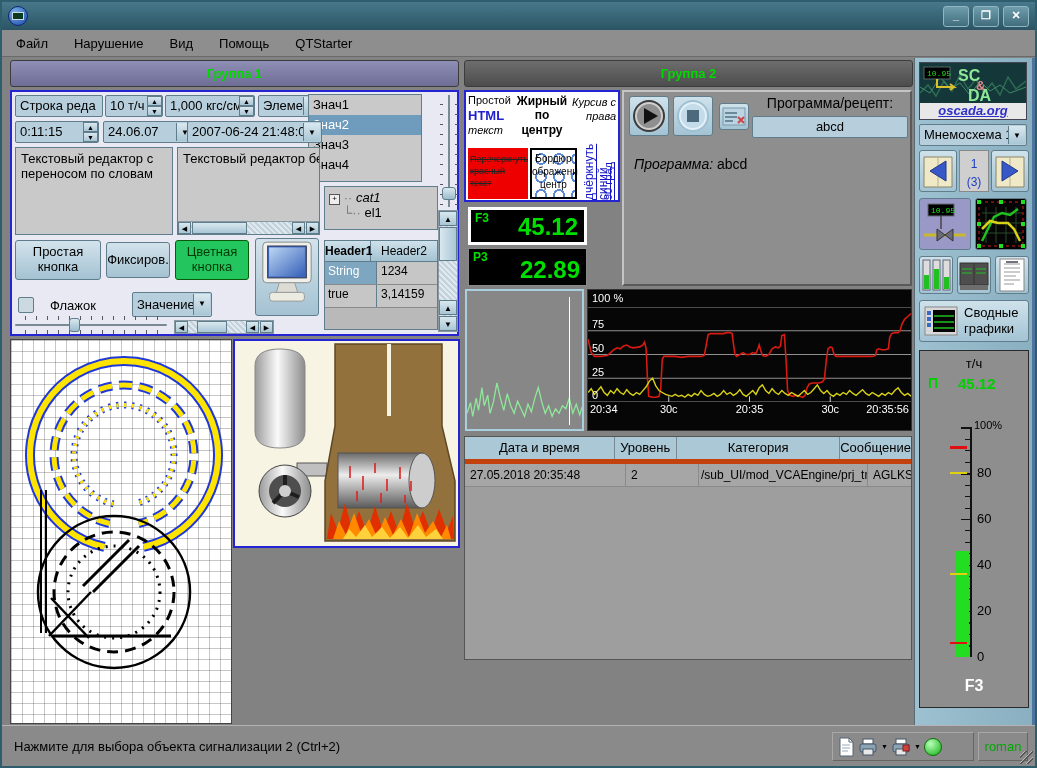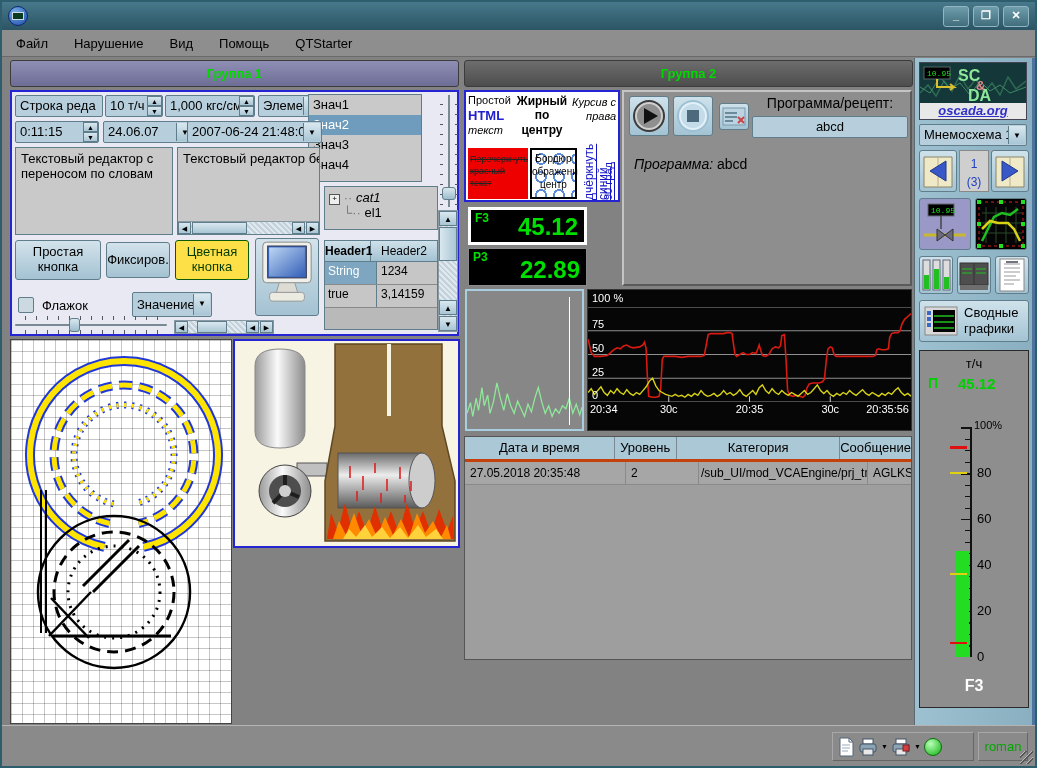--- a/index.html
+++ b/index.html
@@ -128,21 +128,21 @@
     </div>
     <div class="abs checker" style="left:426px;top:118px;width:20px;height:122px;border:1px solid #8a9aa4;">
       <span class="abs arr" style="left:0;top:0;width:18px;height:15px;line-height:15px;font-size:8px;">▲</span>
       <span class="abs" style="left:0;top:16px;width:18px;height:34px;background:linear-gradient(90deg,#d9e8ef,#a9c6d5);border:1px solid #5f7d8b;"></span>
       <span class="abs arr" style="left:0;bottom:16px;width:18px;height:15px;line-height:15px;font-size:8px;">▲</span>
       <span class="abs arr" style="left:0;bottom:0;width:18px;height:15px;line-height:15px;font-size:8px;">▼</span>
     </div>
 
     <div class="abs btn" style="left:3px;top:148px;width:86px;height:40px;font-size:13px;padding-top:3px;">Простая кнопка</div>
     <div class="abs btn" style="left:94px;top:150px;width:64px;height:36px;line-height:34px;">Фиксиров.</div>
-    <div class="abs btn" style="left:163px;top:148px;width:74px;height:40px;background:#fde047;color:#043a04;font-size:13px;padding-top:3px;border-color:#0a5a0a;">Цветная кнопка</div>
+    <div class="abs btn" style="left:163px;top:148px;width:74px;height:40px;background:#22c55e;color:#043a04;font-size:13px;padding-top:3px;border-color:#0a5a0a;">Цветная кнопка</div>
 
     <div class="abs btn" style="left:243px;top:146px;width:64px;height:78px;">
       <svg width="58" height="72" viewBox="0 0 60 72">
         <rect x="5" y="2" width="50" height="42" rx="4" fill="#efefec" stroke="#8a8a84"></rect>
         <rect x="10" y="6" width="40" height="33" fill="#3a68c4" stroke="#334"></rect>
         <rect x="11.5" y="7.5" width="37" height="30" fill="url(#scr)"></rect>
         <path d="M22,44 L38,44 L41,54 L19,54 Z" fill="#dddcd4" stroke="#999"></path>
         <rect x="12" y="54" width="36" height="9" rx="3" fill="#ecebe2" stroke="#999"></rect>
         <defs>
             <linearGradient id="scr" x1="0" y1="0" x2="1" y2="1">
@@ -161,21 +161,21 @@
       <div style="display:flex;height:22px;border-bottom:1px solid #8a8a8a;">
         <div style="width:45px;background:#7fa6c0;color:#fff;border-right:1px solid #5f7d8b;padding:2px 3px;">String</div>
         <div style="flex:1;background:#c6c6c6;padding:2px 4px;">1234</div>
       </div>
       <div style="display:flex;height:22px;border-bottom:1px solid #8a8a8a;">
         <div style="width:45px;background:#c6c6c6;border-right:1px solid #5f7d8b;padding:2px 3px;">true</div>
         <div style="flex:1;background:#c6c6c6;padding:2px 4px;">3,14159</div>
       </div>
     </div>
 
-    <div class="abs" style="left:6px;top:204px;height:18px;display:flex;align-items:center;gap:8px;">
+    <div class="abs" style="left:6px;top:204px;height:18px;display:flex;align-items:center;gap:16px;">
       <span style="width:14px;height:14px;background:#cdd9e0;border:1px solid #5f7d8b;border-radius:2px;display:inline-block;"></span>
       <span>Флажок</span>
     </div>
     <div class="abs w" style="left:120px;top:200px;width:80px;height:25px;line-height:19px;padding-right:16px;"><span>Значение3</span>
       <span class="combo-arrow">▼</span></div>
 
     <div class="abs" style="left:3px;top:224px;width:152px;height:18px;
          background:repeating-linear-gradient(90deg,#0000 0 10px,#556 10px 11px) 0 0/100% 4px no-repeat,
                     repeating-linear-gradient(90deg,#0000 0 10px,#556 10px 11px) 0 100%/100% 4px no-repeat;">
       <div class="abs" style="left:0;top:8px;width:100%;height:2px;background:#7a8a94;border-radius:1px;"></div>
@@ -340,21 +340,21 @@
       <span class="xlbl" style="left:2px;">20:34</span>
       <span class="xlbl" style="left:25%;transform:translateX(-50%);">30с</span>
       <span class="xlbl" style="left:50%;transform:translateX(-50%);">20:35</span>
       <span class="xlbl" style="left:75%;transform:translateX(-50%);">30с</span>
       <span class="xlbl" style="right:2px;">20:35:56</span>
     </div>
     <span class="tick-lbl" style="right:2px;top:132px;margin-top:31px;">27-05-2018</span>
   </div>
 
   <div class="abs" style="left:462px;top:434px;width:448px;height:224px;background:#9e9e9e;border:1px solid #555;">
-    <div style="display:flex;height:22px;border-bottom:3px solid #c2410c;">
+    <div style="display:flex;height:22px;border-bottom:5px solid #c2410c;">
       <div class="ev-h" style="width:150px;">Дата и время</div>
       <div class="ev-h" style="width:62px;">Уровень</div>
       <div class="ev-h" style="width:164px;">Категория</div>
       <div class="ev-h" style="flex:1;border-right:none;">Сообщение</div>
     </div>
     <div style="display:flex;height:22px;border-bottom:1px solid #8a8a8a;">
       <div class="ev-c" style="width:150px;">27.05.2018 20:35:48</div>
       <div class="ev-c" style="width:62px;">2</div>
       <div class="ev-c" style="width:164px;text-align:center;padding:0 2px;">/sub_UI/mod_VCAEngine/prj_tmplSO/</div>
       <div class="ev-c" style="flex:1;border-right:none;">AGLKS &gt; Инте...</div>
@@ -496,20 +496,21 @@
         <span class="abs" style="left:57px;top:84px;font-size:13px;">60</span>
         <span class="abs" style="left:57px;top:130px;font-size:13px;">40</span>
         <span class="abs" style="left:57px;top:176px;font-size:13px;">20</span>
         <span class="abs" style="left:57px;top:222px;font-size:13px;">0</span>
       </div>
       <div class="abs" style="left:0;top:326px;width:100%;text-align:center;color:#fff;font-weight:bold;font-size:16px;">F3</div>
     </div>
   </div>
 
   <div class="abs" style="left:0;top:723px;width:100%;height:41px;background:#8a8a8a;border-top:1px solid #b4b4b4;">
+    <span class="abs" style="left:12px;top:13px;">Нажмите для выбора объекта сигнализации 2 (Ctrl+2)</span>
     <div class="abs" style="left:830px;top:6px;width:142px;height:29px;border:1px solid #a8a8a8;border-right-color:#666;border-bottom-color:#666;display:flex;align-items:center;gap:3px;padding:0 4px;">
       <svg width="18" height="20" viewBox="0 0 18 20">
         <path d="M3,1 h9 l4,4 v14 h-13 z" fill="#fff" stroke="#567"></path>
         <path d="M12,1 v4 h4" fill="none" stroke="#567"></path>
         <path d="M5,8 h8 M5,11 h8 M5,14 h6" stroke="#9ab" stroke-width="1"></path>
         </svg>
       <svg width="20" height="20" viewBox="0 0 20 20">
         <rect x="5" y="2" width="10" height="5" fill="#fff" stroke="#456"></rect>
         <rect x="2" y="7" width="16" height="8" rx="2" fill="#8aa4b4" stroke="#456"></rect>
         <rect x="5" y="12" width="10" height="6" fill="#e8e8e8" stroke="#456"></rect>

